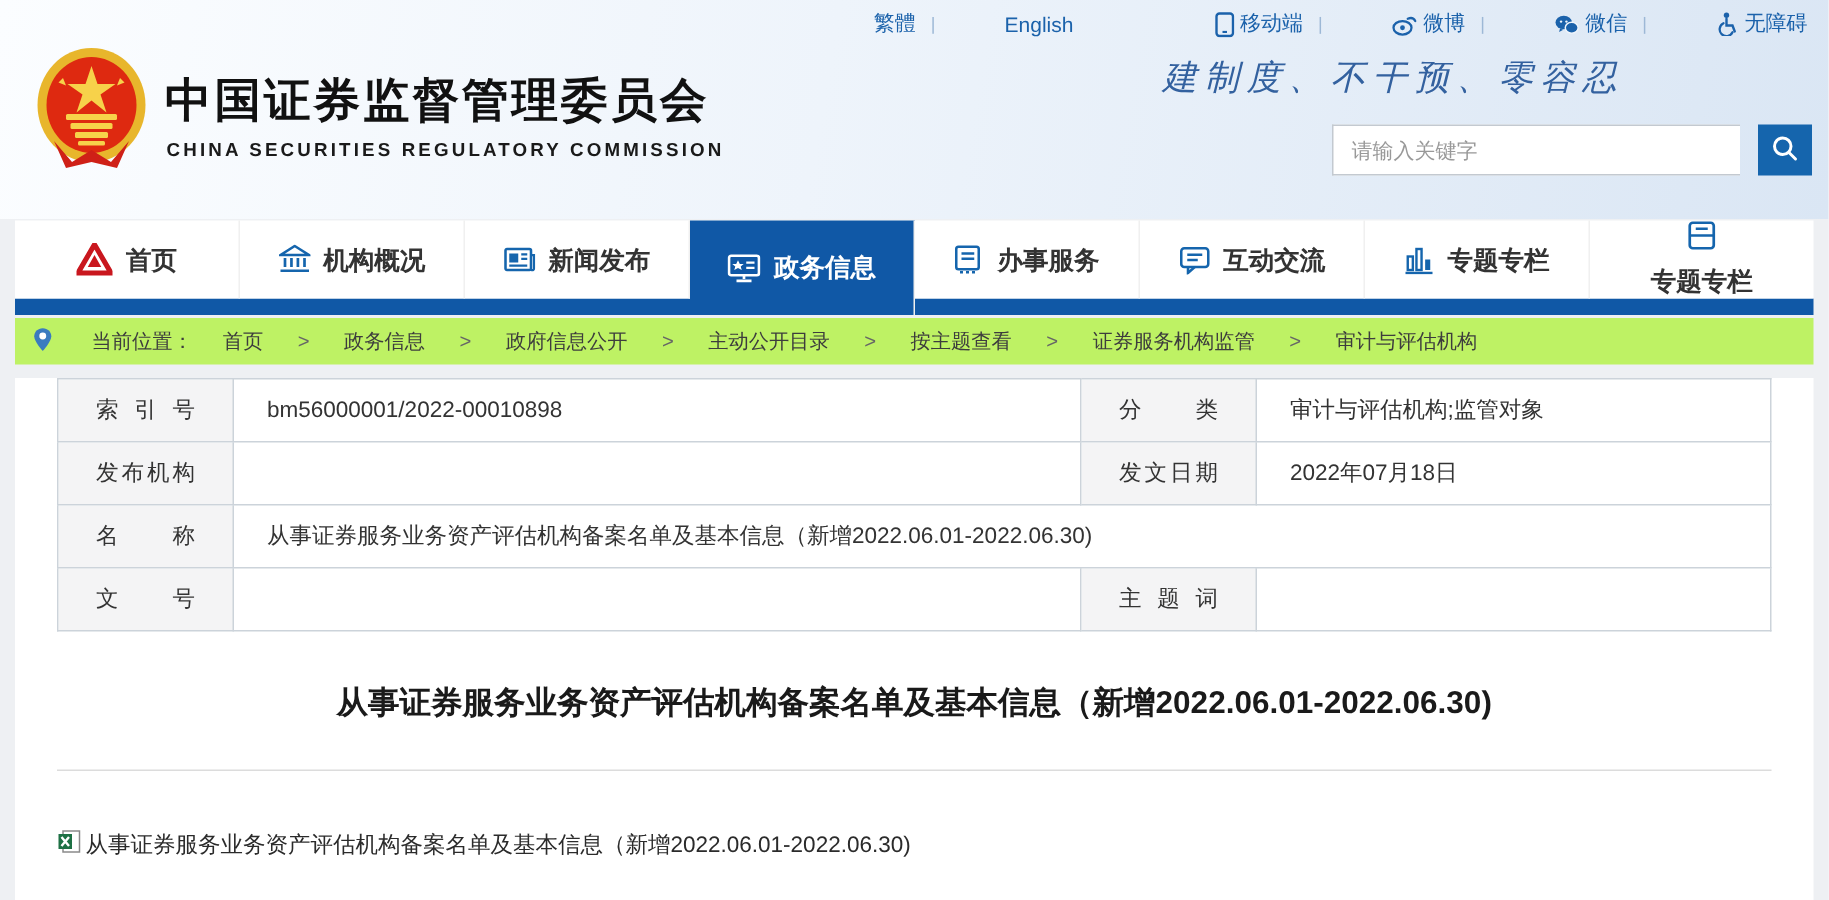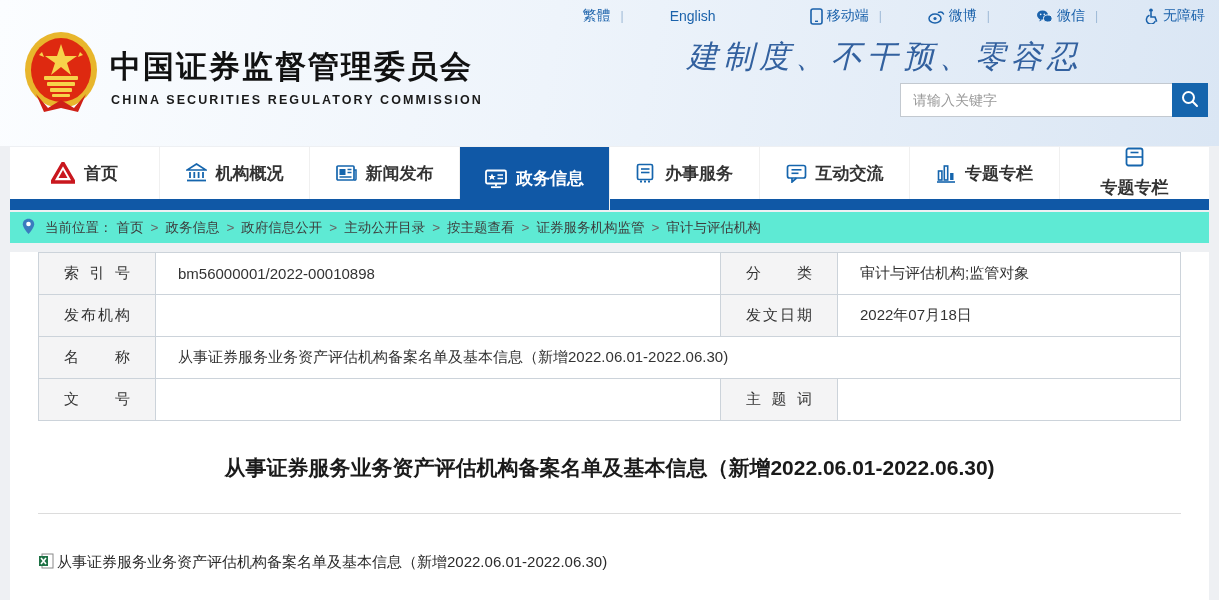--- a/index.html
+++ b/index.html
@@ -15,44 +15,44 @@
   .topbar .sep { color:#9db8d6; font-size:12px; }
   .topbar .gap { width:38px; }
   .topbar svg { display:block; }
 
   .logo-wrap { position:absolute; left:22px; top:30px; width:78px; height:86px; }
   .brand-cn { position:absolute; left:110px; top:46px; font-size:31px; font-weight:bold;
     color:#111; letter-spacing:2px; }
   .brand-en { position:absolute; left:111px; top:93px; font-size:12.5px; color:#1a1a1a;
     letter-spacing:2.1px; font-weight:bold; }
 
-  .slogan { position:absolute; right:136px; top:36px; font-size:31px; color:#33619f;
+  .slogan { position:absolute; right:136px; top:36px; font-size:23px; color:#33619f;
     font-family:"DejaVu Serif","Liberation Serif",serif; font-style:italic;
     letter-spacing:5px; }
-  .search { position:absolute; right:11px; top:83px; display:flex; }
+  .search { position:absolute; right:11px; top:83px; display:flex;gap:12px; }
   .search input { width:272px; height:34px; border:1px solid #c3c9d0; border-right:none;
     padding:0 12px; font-size:14px; color:#333; outline:none; background:#fff; }
   .search input::placeholder { color:#999; }
   .search button { width:36px; height:34px; background:#1565ad; border:none; cursor:pointer;
     display:flex; align-items:center; justify-content:center; }
 
   
   .nav-wrap { margin:1px 10px 0; }
   .navbar { display:flex; height:52px; background:#fff; position:relative; }
   .nav-item { flex:1; display:flex; align-items:center; justify-content:center; gap:9px;
     font-size:17px; font-weight:bold; color:#333; cursor:pointer;
     border-right:1px solid #f0f0f0; }
   .nav-item:last-child { border-right:none;flex-direction:column; }
   .nav-item svg { display:block; }
   .nav-item.active { background:#1058a6; color:#fff; height:63px; z-index:2; }
   .nav-strip { height:11px; background:#1058a6; }
 
   
-  .breadcrumb { margin:2px 10px 0; height:31px; background:#5eead4; display:flex;
-    align-items:center; padding-left:12px; font-size:13.5px; color:#3d3d3d; gap:4px; }
+  .breadcrumb { margin:2px 10px 0; height:31px; background:#bef264; display:flex;
+    align-items:center; padding-left:12px; font-size:13.5px; color:#3d3d3d; gap:20px; }
   .breadcrumb .crumb { color:#3d3d3d; cursor:pointer; }
   .breadcrumb .bsep { color:#666; margin:0 3px; }
   .breadcrumb svg { margin-right:6px; }
 
   
   .content { margin:9px 10px 0; background:#fff; height:349px; padding:0 28px 0; }
   table.meta { width:100%; border-collapse:collapse; table-layout:fixed; }
   table.meta td { border:1px solid #ccd3da; height:42px; font-size:15px; color:#333;
     background:#fff; padding:0 14px 0 22px; overflow:hidden; white-space:nowrap; }
   table.meta td.lbl { background:#f4f4f5; text-align:center; padding:0; color:#333; }

